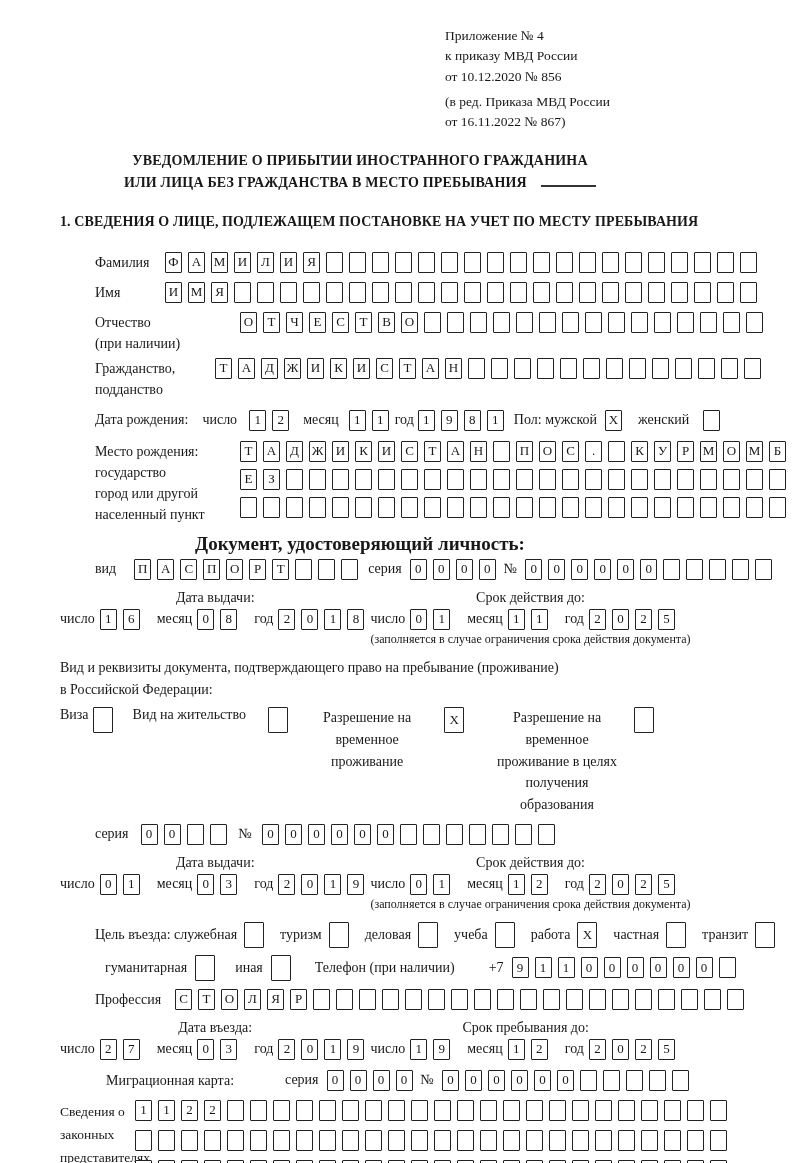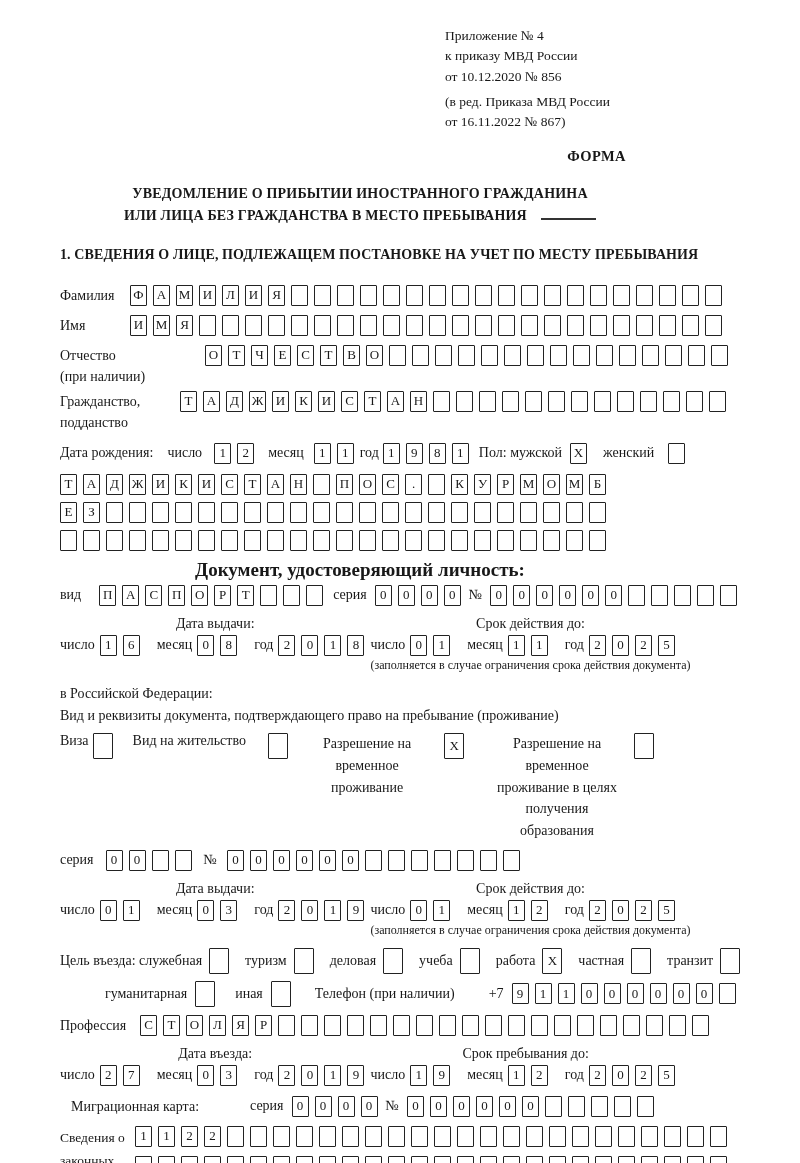--- a/index.html
+++ b/index.html
@@ -8,21 +8,21 @@
   .page{box-sizing:border-box;width:688px;height:1163px;padding:26px 28px 0 60px;}
 
   .hdr{width:205px;margin-left:auto;margin-right:10px;font-size:13.5px;line-height:1.5;}
   .hdr .h2{margin-top:5px;}
   .forma{margin-top:16px;text-align:right;padding-right:34px;font-weight:bold;font-size:14.5px;letter-spacing:.4px;}
 
   .title{margin-top:18px;text-align:center;font-weight:bold;font-size:14px;line-height:1.55;letter-spacing:.2px;}
   .blank{display:inline-block;width:55px;border-bottom:2px solid #333;margin-left:14px;}
   .sec1{margin-top:20px;font-weight:bold;font-size:14px;letter-spacing:.1px;white-space:nowrap;}
 
-  .frow{display:flex;align-items:flex-start;margin-top:9px;}
+  .frow{display:flex;align-items:flex-start;margin-top:9px;margin-left:35px;}
   .frow.center{align-items:center;text-align:center;}
   .lbl{flex-shrink:0;line-height:1.5;}
   .w70{width:70px;} .w120{width:120px;} .w145{width:145px;} .w80{width:80px;} .w150{width:150px;}
   .cells{display:flex;flex-shrink:0;}
   .cell{box-sizing:content-box;width:15px;height:19px;border:1.6px solid #222;border-radius:1px;
         margin-right:6px;display:flex;align-items:center;justify-content:center;
         font-size:13px;background:#fff;flex-shrink:0;}
   .big .cell,.cb .cell{width:18px;height:24px;}
   .t{flex-shrink:0;}
   .dochdr{margin-top:8px;text-align:center;font-weight:bold;font-size:19px;}
@@ -62,21 +62,20 @@
 <div class="page">
 
   <div class="hdr">
     <div>Приложение № 4</div>
     <div>к приказу МВД России</div>
     <div>от 10.12.2020 № 856</div>
     <div class="h2">(в ред. Приказа МВД России</div>
     <div>от 16.11.2022 № 867)</div>
   </div>
 
-  <div class="forma">ФОРМА</div>
 
   <div class="title">
     <div>УВЕДОМЛЕНИЕ О ПРИБЫТИИ ИНОСТРАННОГО ГРАЖДАНИНА</div>
     <div><span>ИЛИ ЛИЦА БЕЗ ГРАЖДАНСТВА В МЕСТО ПРЕБЫВАНИЯ</span><span class="blank"></span></div>
   </div>
 
   <div class="sec1">1. СВЕДЕНИЯ О ЛИЦЕ, ПОДЛЕЖАЩЕМ ПОСТАНОВКЕ НА УЧЕТ ПО МЕСТУ ПРЕБЫВАНИЯ</div>
 
   <div class="frow" style="margin-top:22px;">
     <div class="lbl w70">Фамилия</div>
@@ -230,20 +229,26 @@
     <span class="cells">
         <span class="cell">X</span>
       </span>
     <span class="t" style="margin:0 14px 0 10px;">женский</span>
     <span class="cells">
         <span class="cell"></span>
       </span>
   </div>
 
   <div class="frow" style="margin-top:10px;">
+    <div class="lbl w145">
+      <div>Место рождения:</div>
+      <div>государство</div>
+      <div>город или другой</div>
+      <div>населенный пункт</div>
+    </div>
     <div>
       <div class="cells" style="margin-bottom:7px;">
           <span class="cell">Т</span>
           <span class="cell">А</span>
           <span class="cell">Д</span>
           <span class="cell">Ж</span>
           <span class="cell">И</span>
           <span class="cell">К</span>
           <span class="cell">И</span>
           <span class="cell">С</span>
@@ -400,22 +405,22 @@
             <span class="cell">0</span>
             <span class="cell">2</span>
             <span class="cell">5</span>
           </span>
       </div>
       <div class="dnote">(заполняется в случае ограничения срока действия документа)</div>
     </div>
   </div>
 
   <div class="ptext">
+    <div>Вид и реквизиты документа, подтверждающего право на пребывание (проживание)</div>
     <div>в Российской Федерации:</div>
-    <div>Вид и реквизиты документа, подтверждающего право на пребывание (проживание)</div>
   </div>
 
   <div class="permitrow">
     <div class="pgroup">
       <span class="t">Виза</span>
       <span class="cells cb" style="margin-left:4px;">
           <span class="cell"></span>
         </span>
     </div>
     <div class="pgroup ml14">

